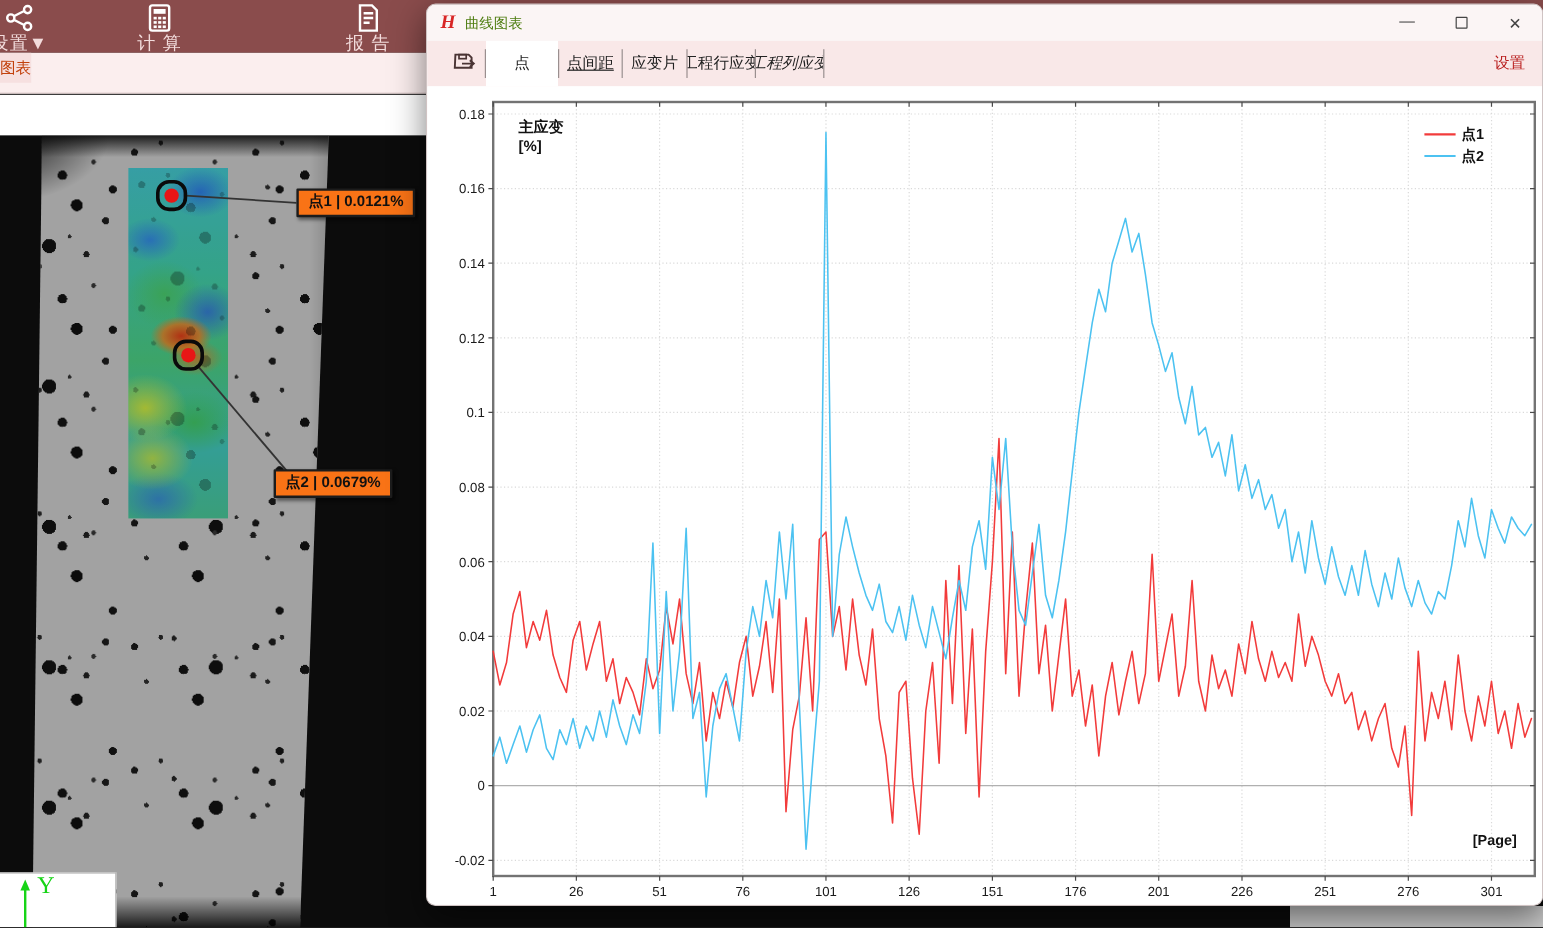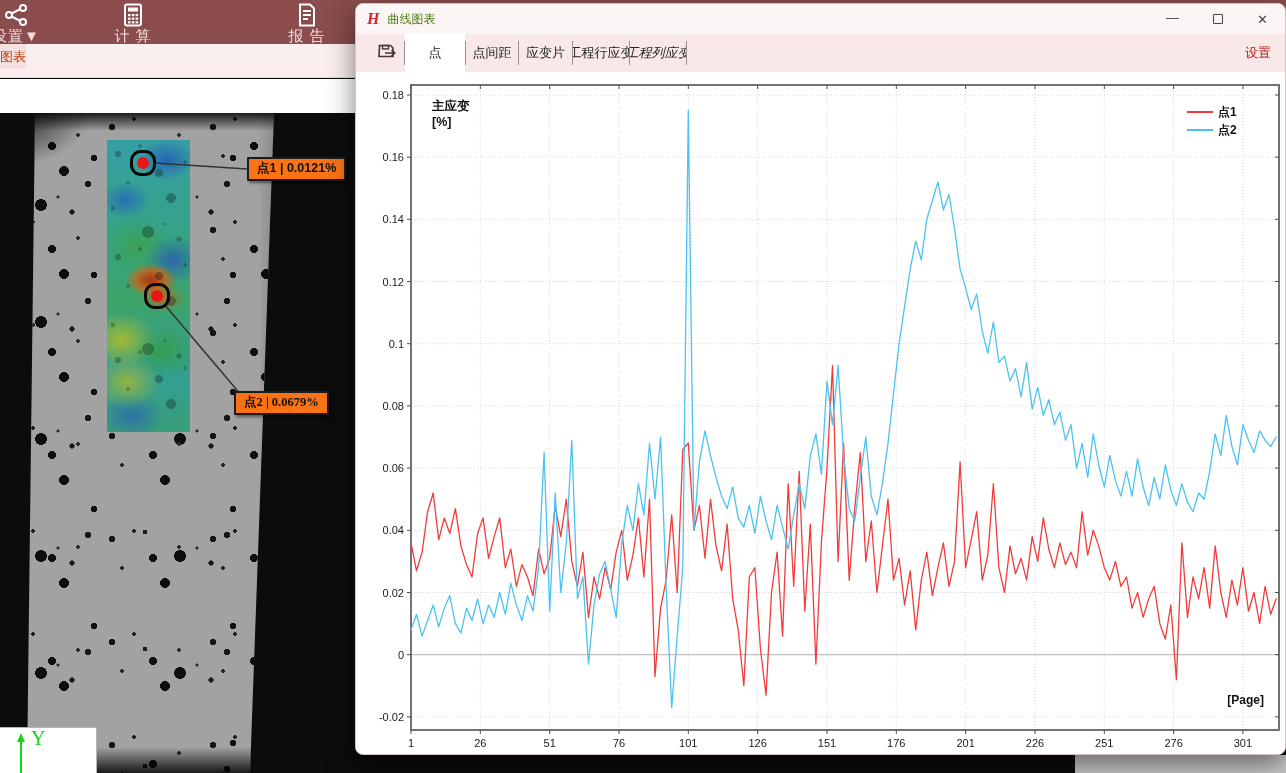--- a/index.html
+++ b/index.html
@@ -172,21 +172,21 @@
     </svg>
 
     <div class="marker" style="left:130px;top:37px;">
         <div class="dot"></div>
       </div>
     <div class="marker" style="left:144px;top:170px;">
         <div class="dot"></div>
       </div>
 
     <div class="callout" style="left:247px;top:44px;">点1 | 0.0121%</div>
-    <div class="callout" style="left:234px;top:278px;font-family:Liberation Serif, serif;">点2 | 0.0679%</div>
+    <div class="callout" style="left:228px;top:278px;">点2 | 0.0679%</div>
 
     <div class="axis-box">
       <svg width="97" height="46" style="position:absolute;left:0;top:0;">
         <line x1="21" y1="46" x2="21" y2="12" stroke="#17d417" stroke-width="2"></line>
         <polygon points="21,5 17,14 25,14" fill="#17d417"></polygon>
       </svg>
       <span class="axis-y-label">Y</span>
     </div>
 
     <div class="bottom-strip"></div>
@@ -216,21 +216,21 @@
             <path d="M2.5 4.5 h11 l2.5 2.5 v8.5 h-14 z" fill="none" stroke="#4a3434" stroke-width="1.6"></path>
             <rect x="5.5" y="4.5" width="6" height="3.4" fill="none" stroke="#4a3434" stroke-width="1.4"></rect>
             <line x1="8" y1="12" x2="17.5" y2="12" stroke="#4a3434" stroke-width="1.6"></line>
             <polyline points="14.5,9.2 17.8,12 14.5,14.8" fill="none" stroke="#4a3434" stroke-width="1.6"></polyline>
           </svg>
         </span>
       </div>
       <div class="rb-sep"></div>
       <div class="rb-tab active" style="width:60px;">点</div>
       <div class="rb-sep"></div>
-      <div class="rb-tab" style="width:52px;">点间距</div>
+      <div class="rb-tab" style="width:52px;text-decoration:underline;">点间距</div>
       <div class="rb-sep"></div>
       <div class="rb-tab" style="width:53px;">应变片</div>
       <div class="rb-sep"></div>
       <div class="rb-tab" style="width:56px;">工程行应变</div>
       <div class="rb-sep"></div>
       <div class="rb-tab" style="width:56px;font-style:italic;">工程列应变</div>
       <div class="rb-sep"></div>
       <div class="rb-settings">设置</div>
     </div>
 

